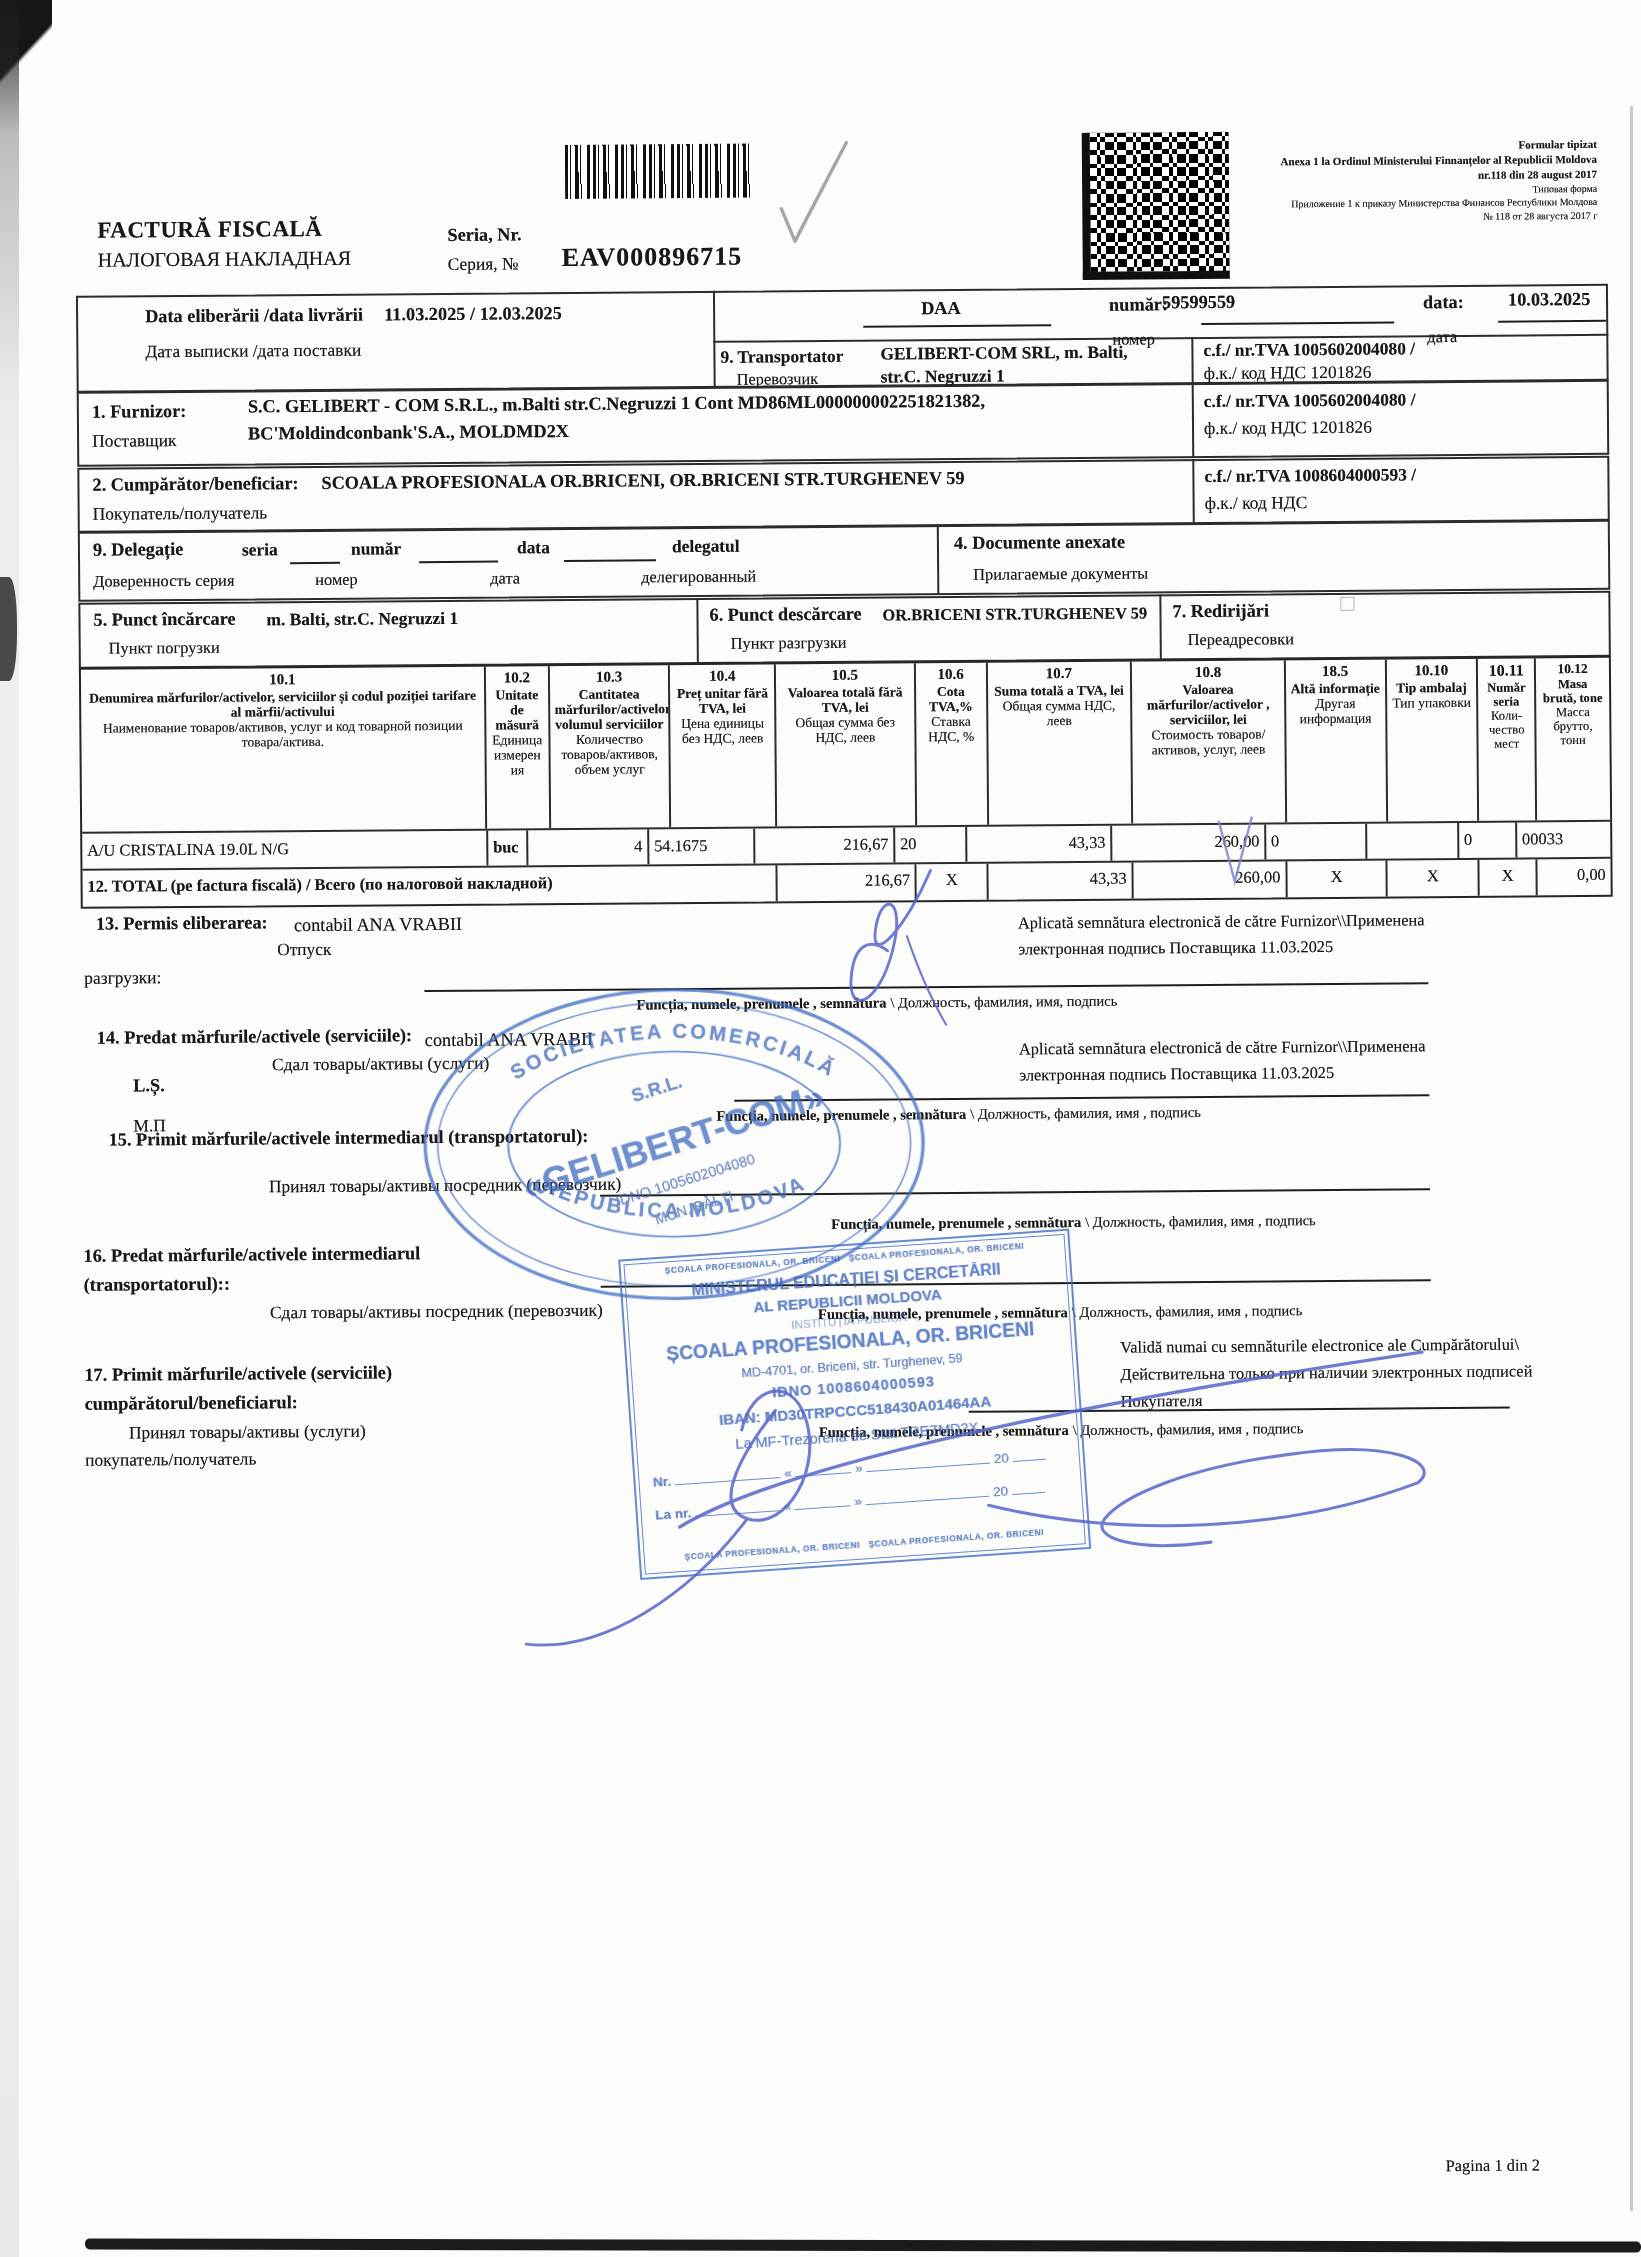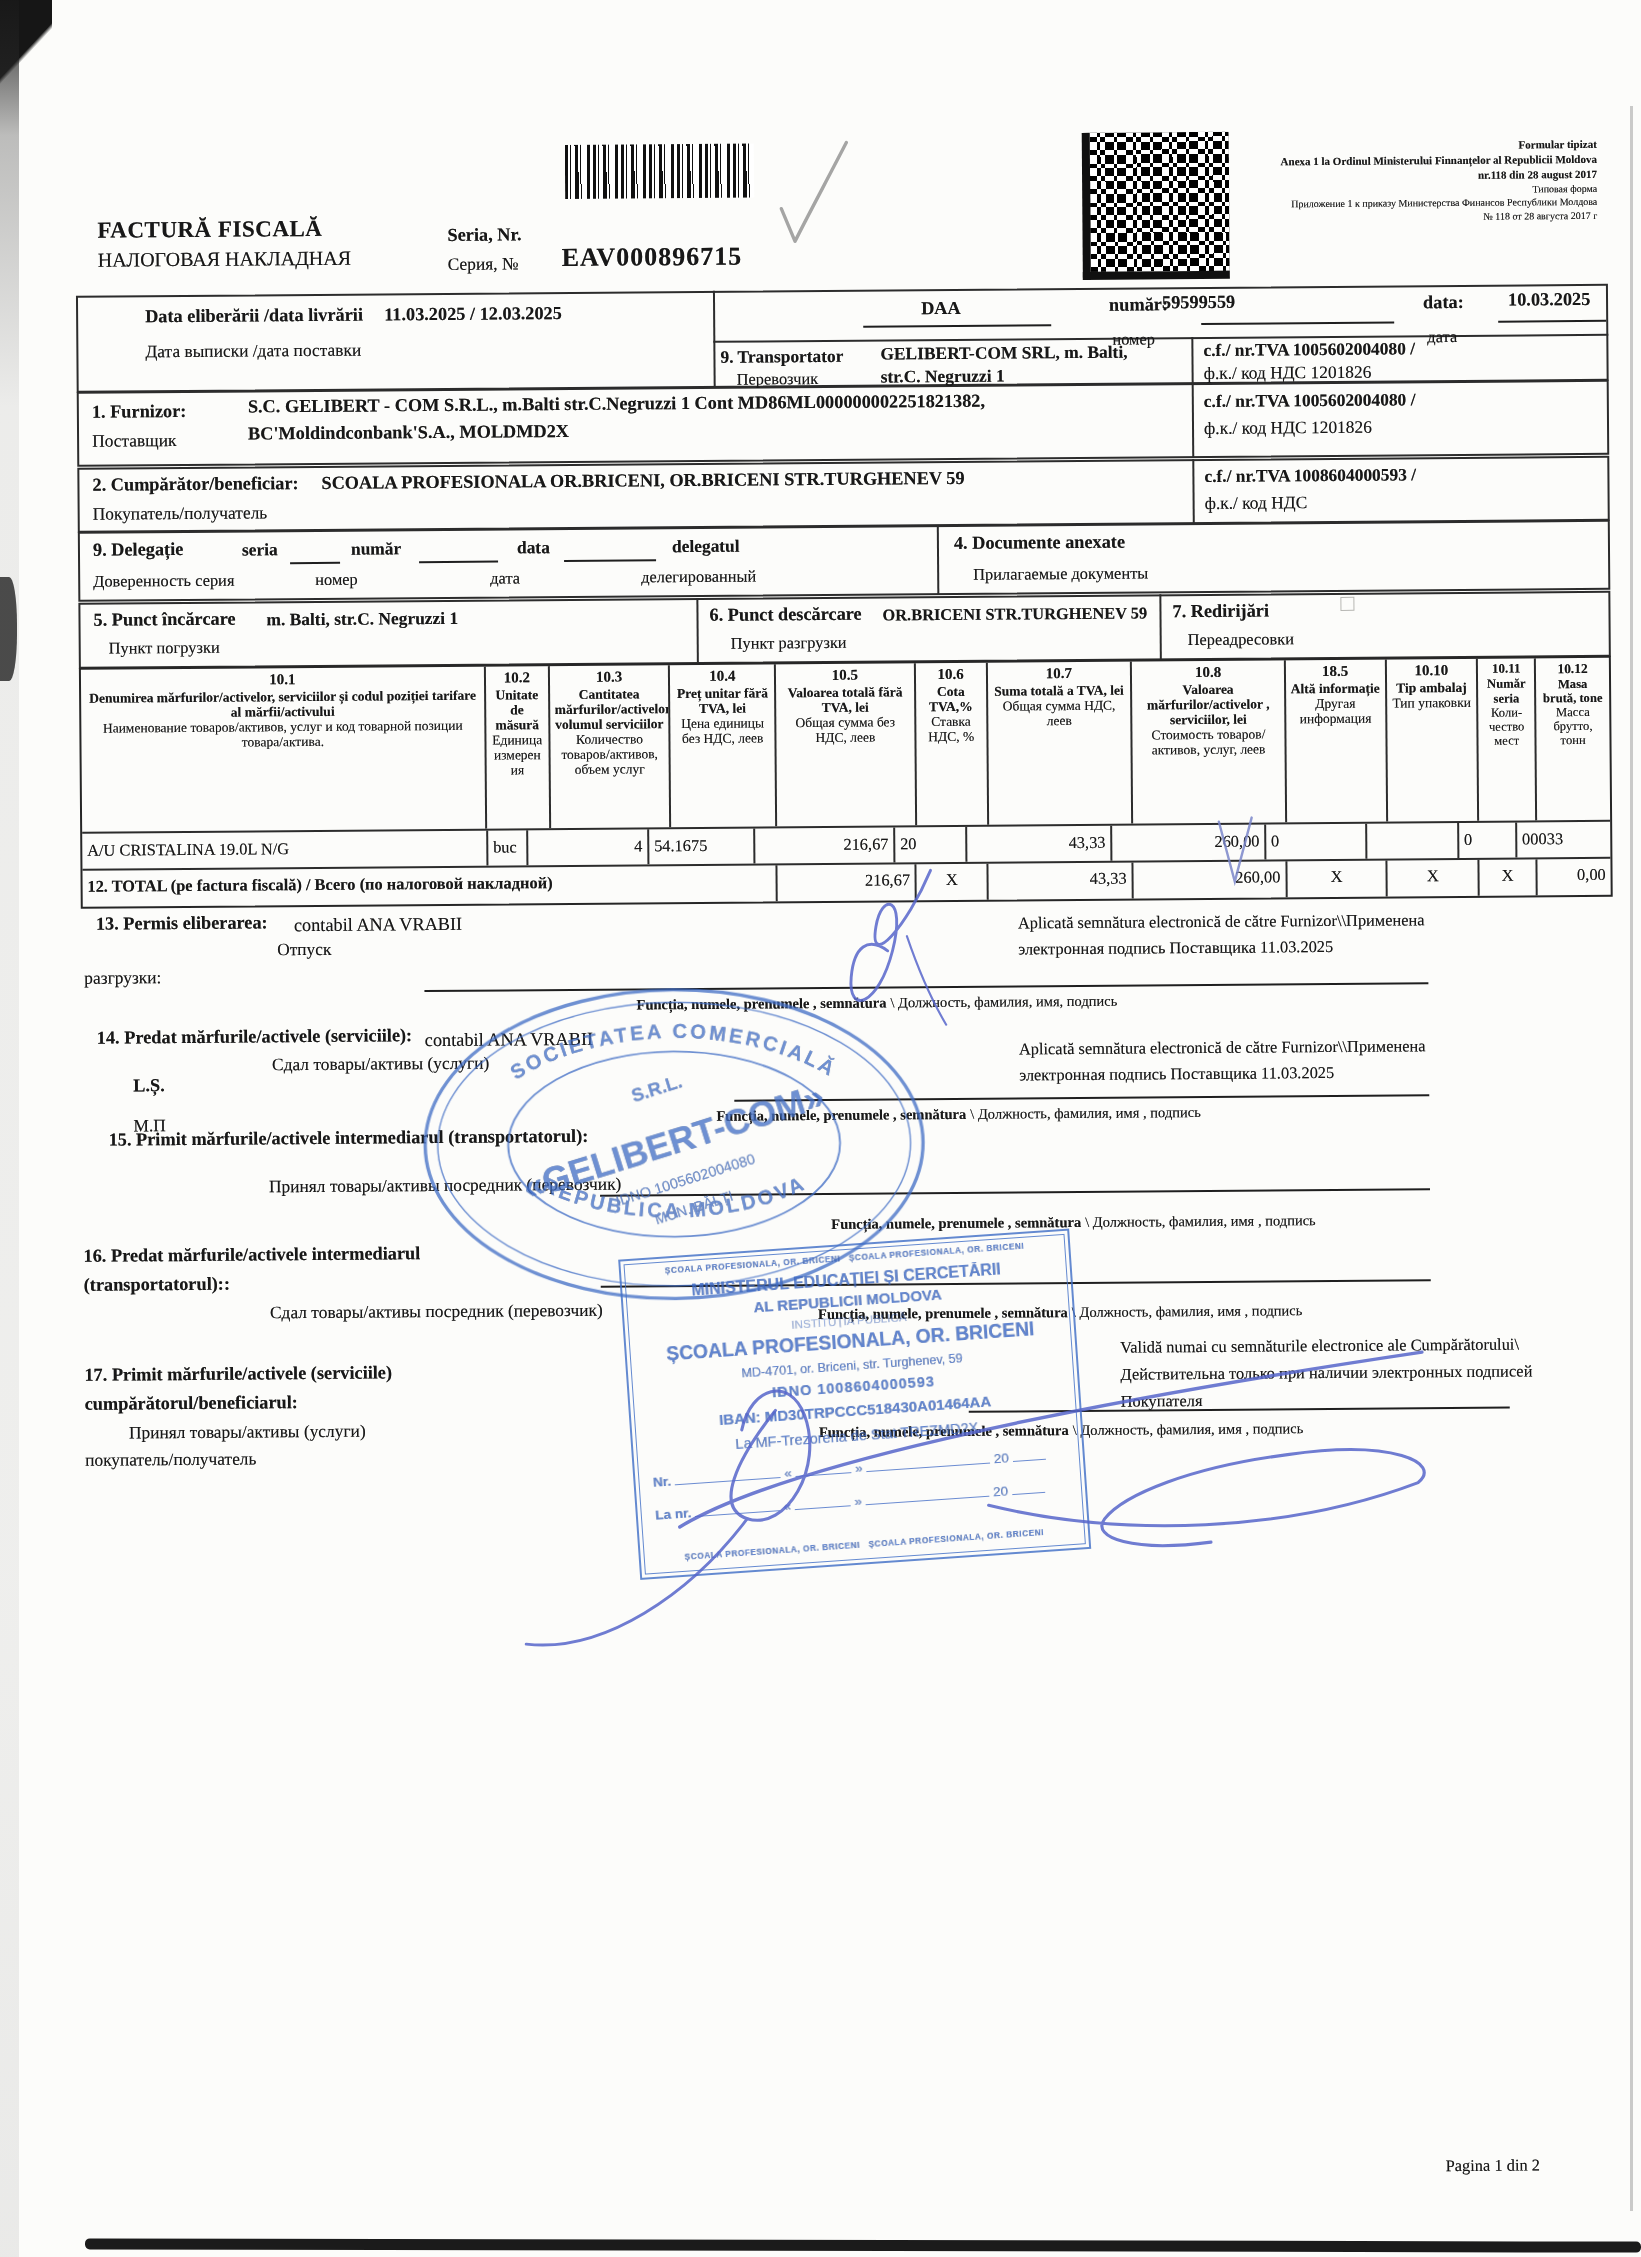--- a/index.html
+++ b/index.html
@@ -214,34 +214,34 @@
           <div class="th-num">18.5</div>
           <div class="th-ro" style="white-space:normal;">Altă informație</div>
           <div class="th-ru" style="white-space:normal;font-family:Liberation Serif, serif;">Другая информация</div>
         </div>
         <div class="tc" style="width:92px;">
           <div class="th-num">10.10</div>
           <div class="th-ro" style="white-space:normal;">Tip ambalaj</div>
           <div class="th-ru" style="white-space:normal;">Тип упаковки</div>
         </div>
         <div class="tc" style="width:58px;">
-          <div class="th-num" style="font-size:13px;">10.11</div>
+          <div class="th-num" style="font-size:16px;">10.11</div>
           <div class="th-ro" style="white-space:normal;font-size:12.6px;">Număr seria</div>
           <div class="th-ru" style="white-space:normal;font-size:12.6px;">Коли- чество мест</div>
         </div>
         <div class="tc" style="width:73px;">
           <div class="th-num" style="font-size:13.5px;">10.12</div>
           <div class="th-ro" style="white-space:normal;font-size:12.6px;">Masa brută, tone</div>
           <div class="th-ru" style="white-space:normal;font-size:12.6px;">Масса брутто, тонн</div>
         </div>
       </div>
 
       <div class="trow titem">
         <div class="tc" style="width:406px;">A/U CRISTALINA 19.0L N/G</div>
-        <div class="tc" style="width:40px;">buc</div>
+        <div class="tc" style="width:40px;font-weight:bold;">buc</div>
         <div class="tc ar" style="width:121px;">4</div>
         <div class="tc" style="width:106px;">54.1675</div>
         <div class="tc ar" style="width:140px;">216,67</div>
         <div class="tc" style="width:72px;">20</div>
         <div class="tc ar" style="width:145px;">43,33</div>
         <div class="tc ar" style="width:154px;">260,00</div>
         <div class="tc" style="width:101px;">0</div>
         <div class="tc" style="width:92px;"></div>
         <div class="tc" style="width:58px;">0</div>
         <div class="tc" style="width:73px;">00033</div>

